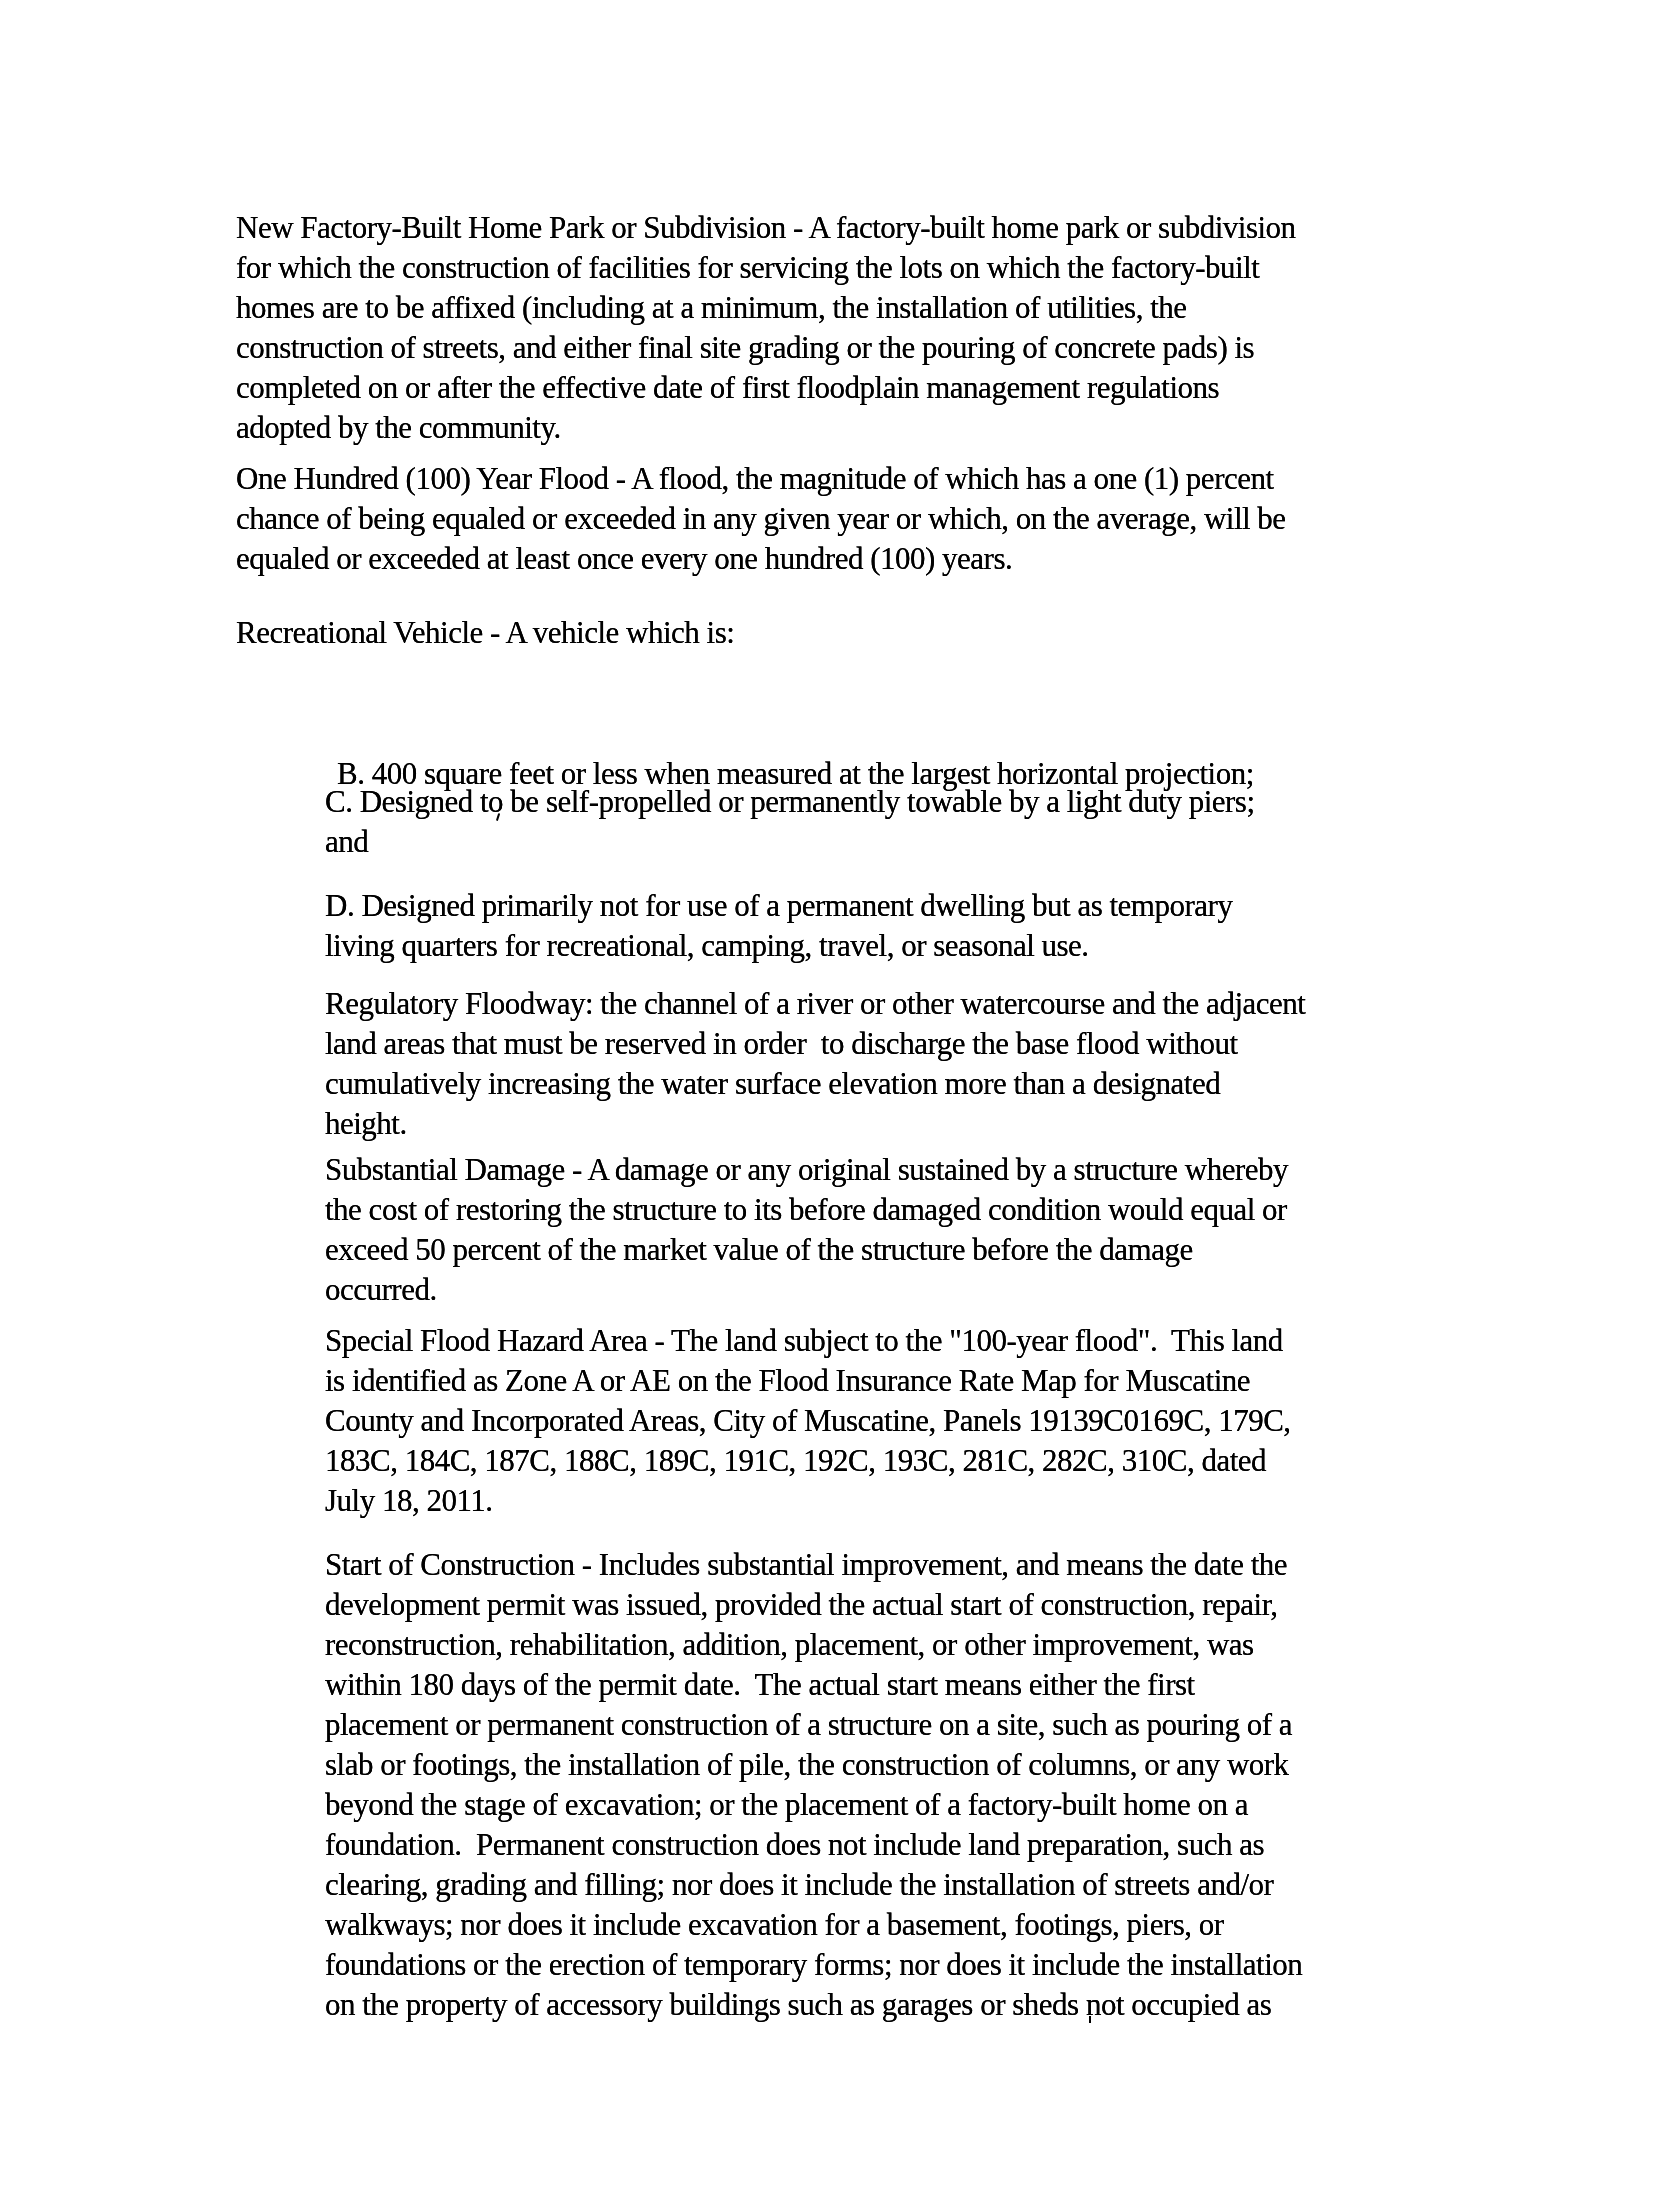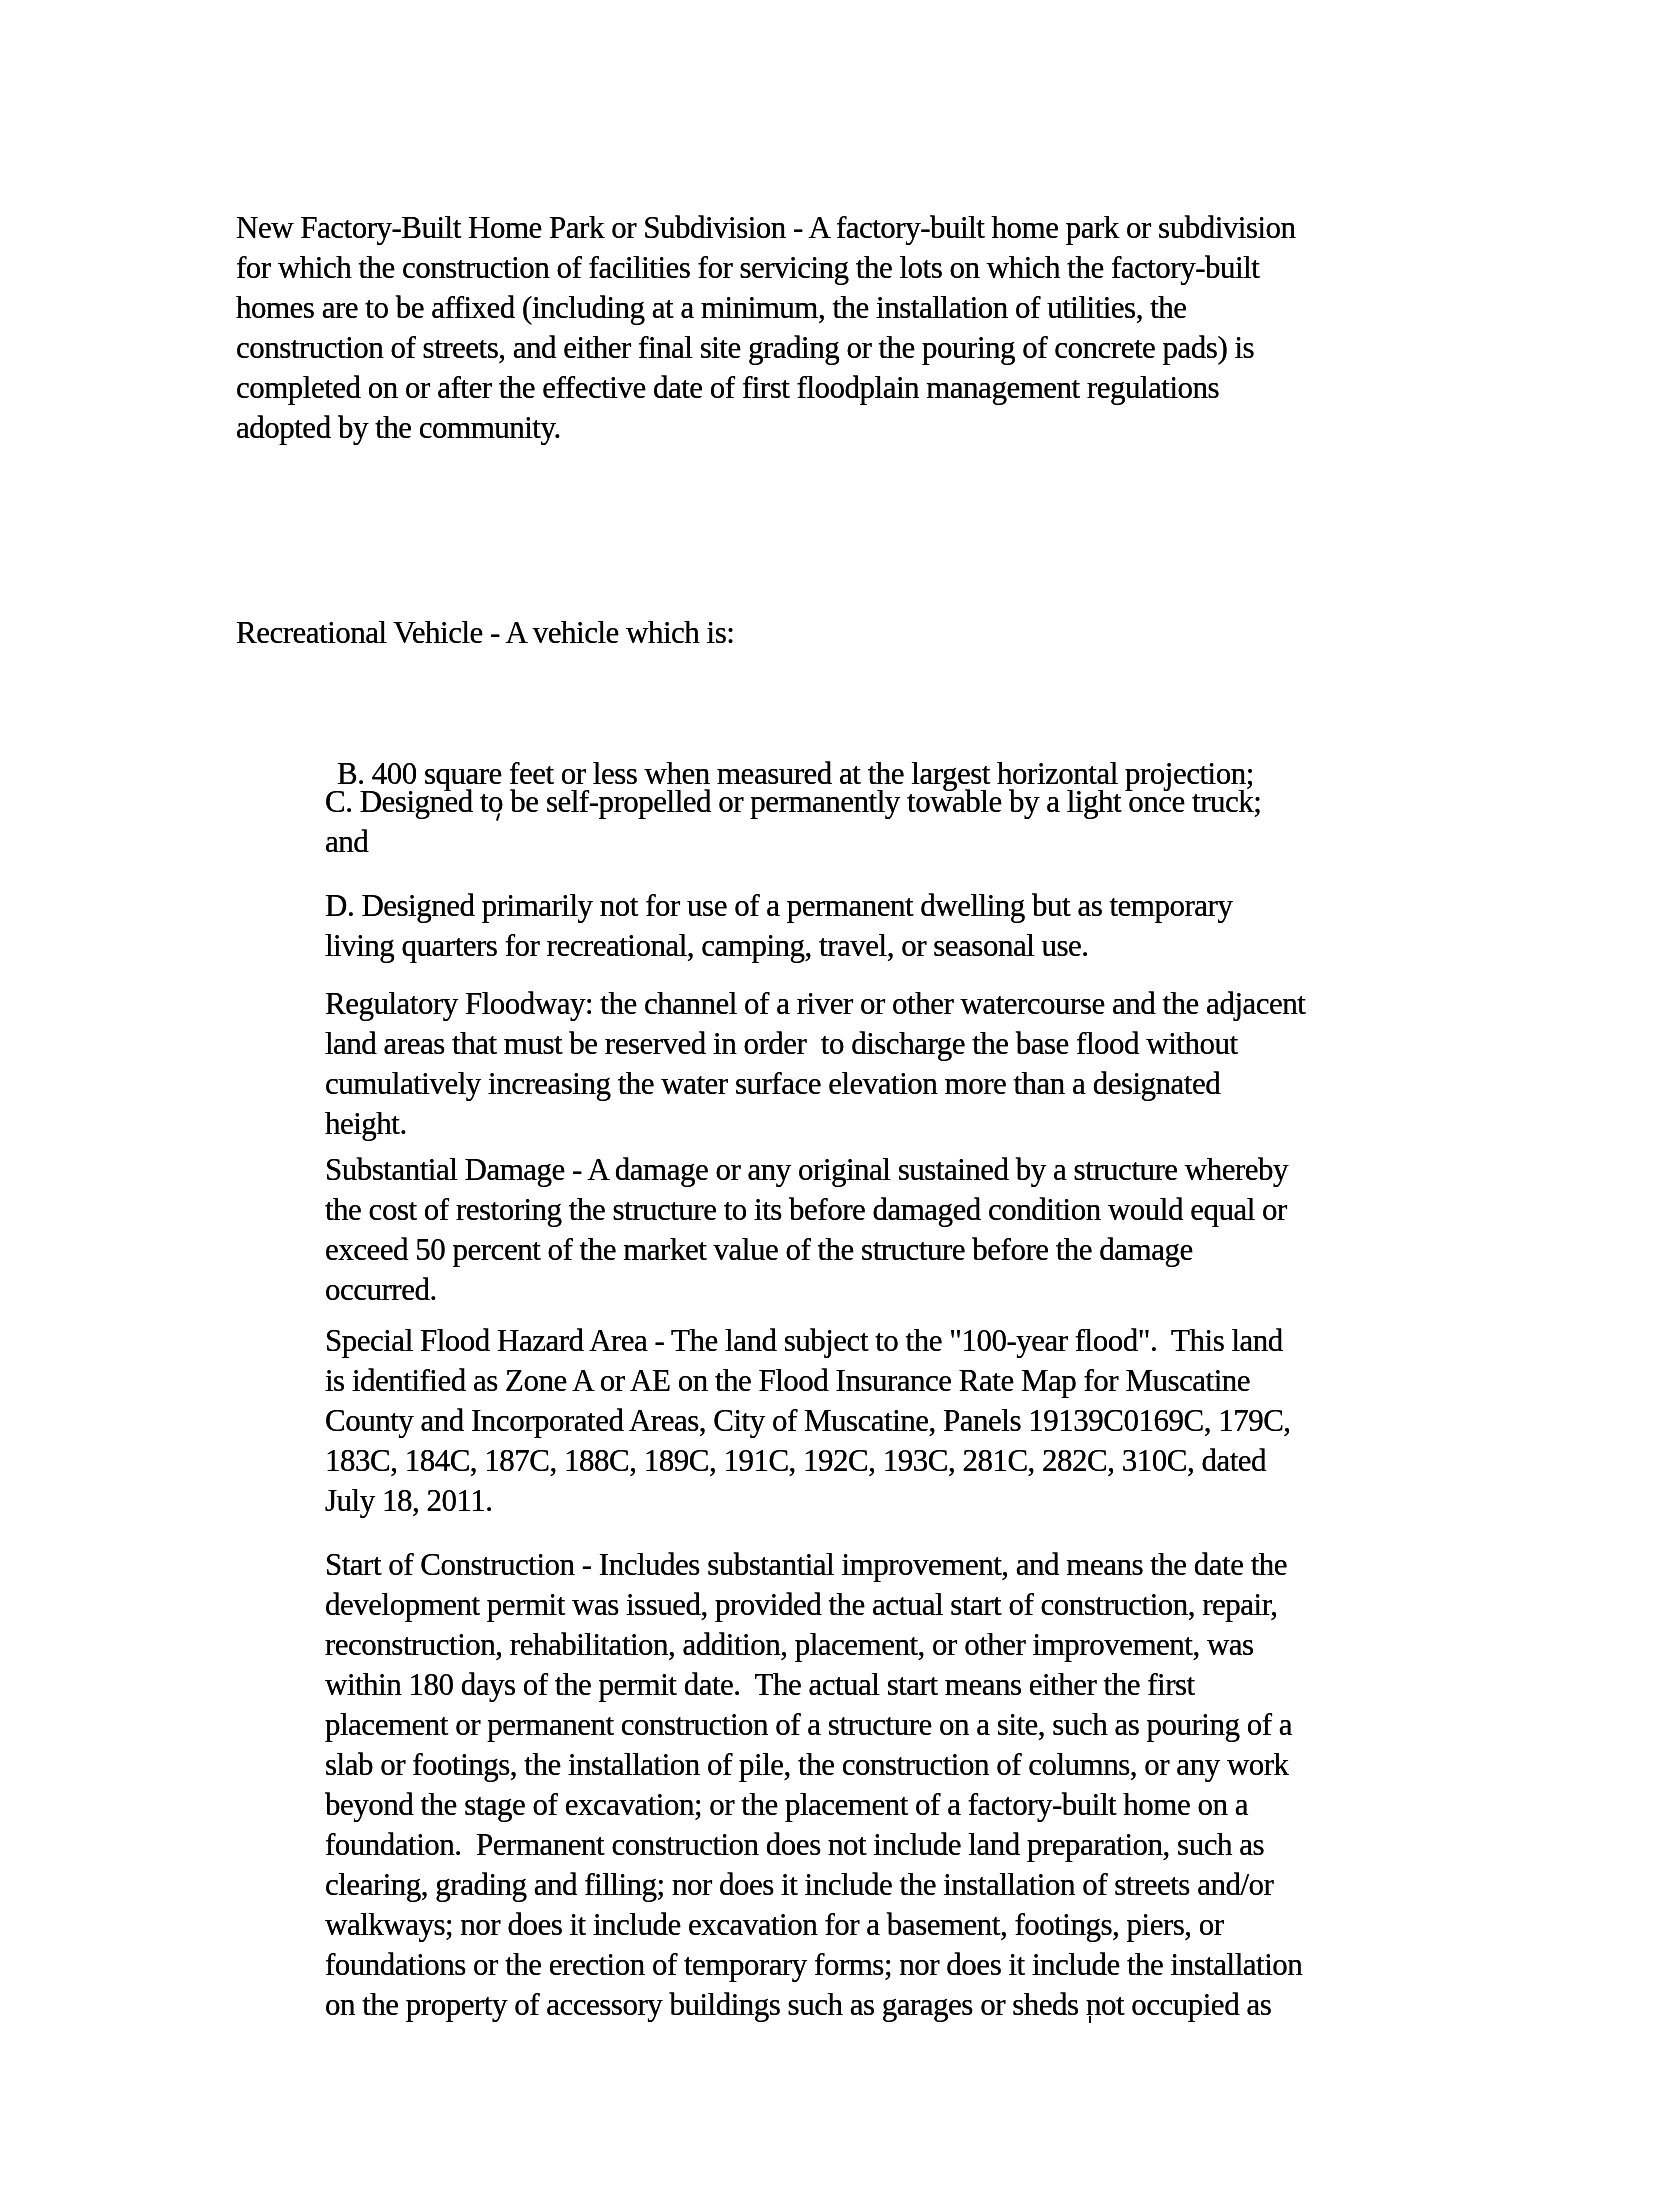--- a/index.html
+++ b/index.html
@@ -51,27 +51,30 @@
 
 <div id="page">
 
   <div class="para flush" style="top: 208px;">New Factory-Built Home Park or Subdivision - A factory-built home park or subdivision
 for which the construction of facilities for servicing the lots on which the factory-built
 homes are to be affixed (including at a minimum, the installation of utilities, the
 construction of streets, and either final site grading or the pouring of concrete pads) is
 completed on or after the effective date of first floodplain management regulations
 adopted by the community.</div>
 
+  <div class="para flush" style="top: 459px;">One Hundred (100) Year Flood - A flood, the magnitude of which has a one (1) percent
+chance of being equaled or exceeded in any given year or which, on the average, will be
+equaled or exceeded at least once every one hundred (100) years.</div>
 
   <div class="para flush" style="top: 613px;">Recreational Vehicle - A vehicle which is:</div>
 
 
   <div class="para indent" style="top: 754px; margin-left: 12px;">B. 400 square feet or less when measured at the largest horizontal projection;</div>
 
-  <div class="para indent" style="top: 782px;">C. Designed to be self-propelled or permanently towable by a light once truck;
+  <div class="para indent" style="top: 782px;">C. Designed to be self-propelled or permanently towable by a light duty piers;
 and</div>
 
   <div class="para indent" style="top: 886px;">D. Designed primarily not for use of a permanent dwelling but as temporary
 living quarters for recreational, camping, travel, or seasonal use.</div>
 
   <div class="para indent" style="top: 984px;">Regulatory Floodway: the channel of a river or other watercourse and the adjacent
 land areas that must be reserved in order  to discharge the base flood without
 cumulatively increasing the water surface elevation more than a designated
 height.</div>
 

